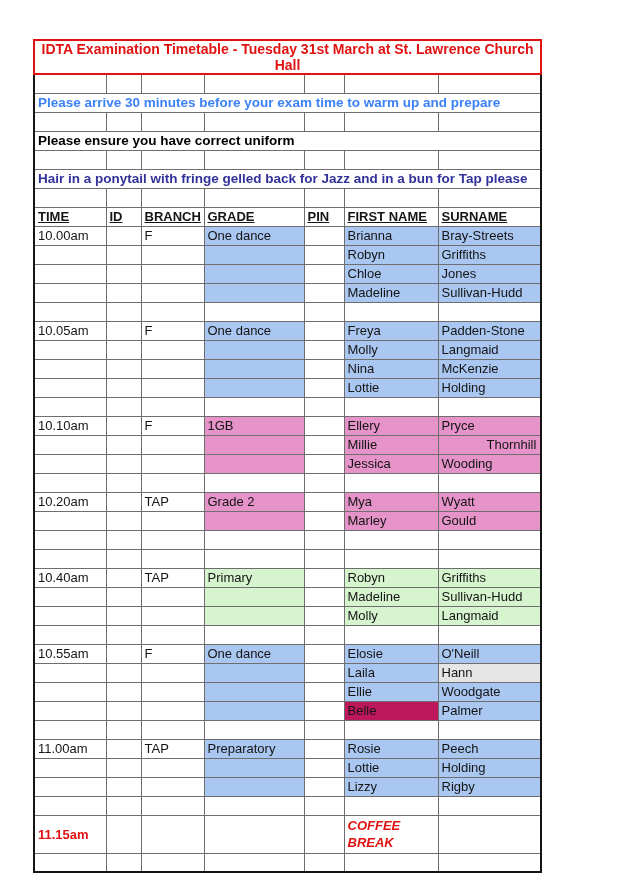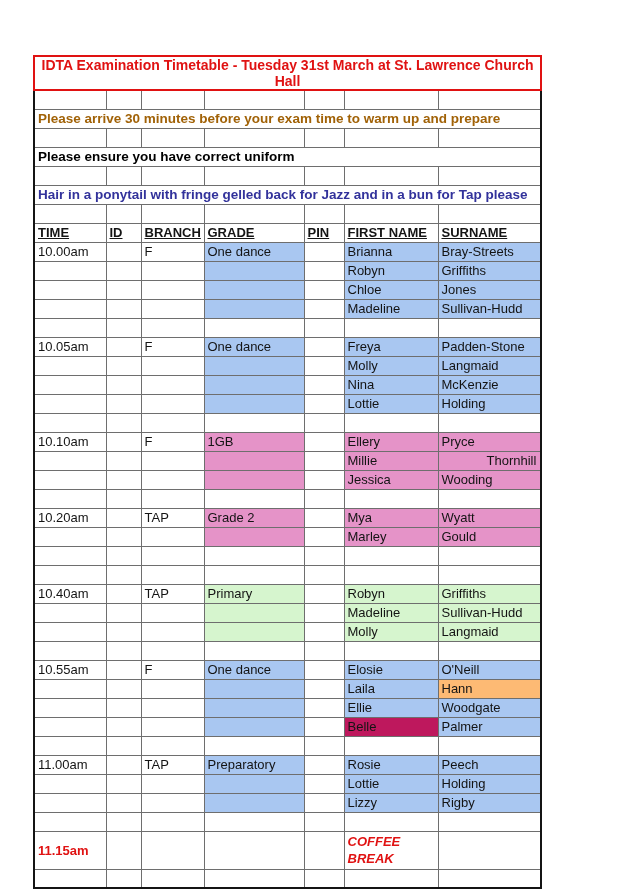--- a/index.html
+++ b/index.html
@@ -1,18 +1,18 @@
 <!DOCTYPE html>
 <html><head>
 <meta charset="utf-8">
 <style>
   html,body{margin:0;padding:0;background:#ffffff;}
   body{width:633px;height:895px;font-family:"Liberation Sans",sans-serif;}
   .sheet{position:absolute;left:33px;top:39px;}
-  table{border-collapse:collapse;table-layout:fixed;width:507px;border:2px solid #141414;margin-top:16px;}
+  table{border-collapse:collapse;table-layout:fixed;width:507px;border:2px solid #141414;}
   col.c-time{width:72px}
   col.c-id{width:35px}
   col.c-branch{width:63px}
   col.c-grade{width:100px}
   col.c-pin{width:40px}
   col.c-first{width:94px}
   col.c-surname{width:103px}
   tr{height:19px;}
   tr.row-break{height:38px;}
   td{border:1px solid #6e6e6e;padding:0 3px;font-size:13px;color:#141414;
@@ -43,21 +43,21 @@
         <tr class="row-spacer">
           <td></td>
           <td></td>
           <td></td>
           <td></td>
           <td></td>
           <td></td>
           <td></td>
         </tr>
         <tr>
-          <td class="cell-message" colspan="7" style="color: #a16207;">Please arrive 30 minutes before your exam time to warm up and prepare</td>
+          <td class="cell-message" colspan="7" style="color: #3b82f6;">Please arrive 30 minutes before your exam time to warm up and prepare</td>
         </tr>
         <tr class="row-spacer">
           <td></td>
           <td></td>
           <td></td>
           <td></td>
           <td></td>
           <td></td>
           <td></td>
         </tr>
@@ -301,21 +301,21 @@
           <td style="background: rgb(169, 199, 241);">Elosie</td>
           <td style="background: rgb(169, 199, 241);">O'Neill</td>
         </tr>
         <tr>
           <td></td>
           <td></td>
           <td></td>
           <td style="background: rgb(169, 199, 241);"></td>
           <td></td>
           <td style="background: rgb(169, 199, 241);">Laila</td>
-          <td style="background: #fdba74;">Hann</td>
+          <td style="background: #e5e5e5;">Hann</td>
         </tr>
         <tr>
           <td></td>
           <td></td>
           <td></td>
           <td style="background: rgb(169, 199, 241);"></td>
           <td></td>
           <td style="background: rgb(169, 199, 241);">Ellie</td>
           <td style="background: rgb(169, 199, 241);">Woodgate</td>
         </tr>

